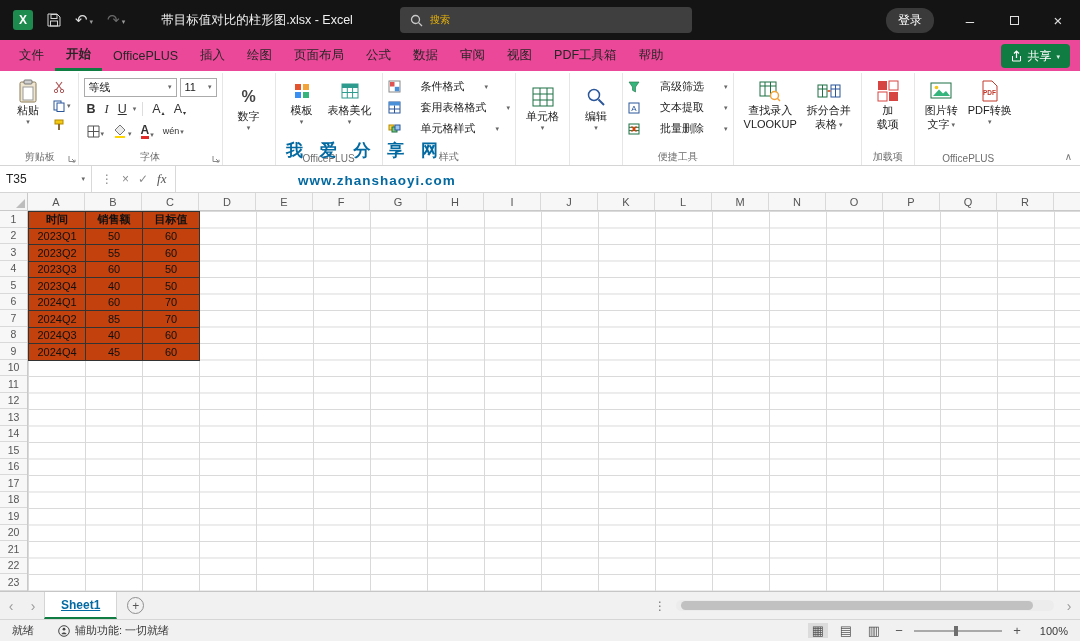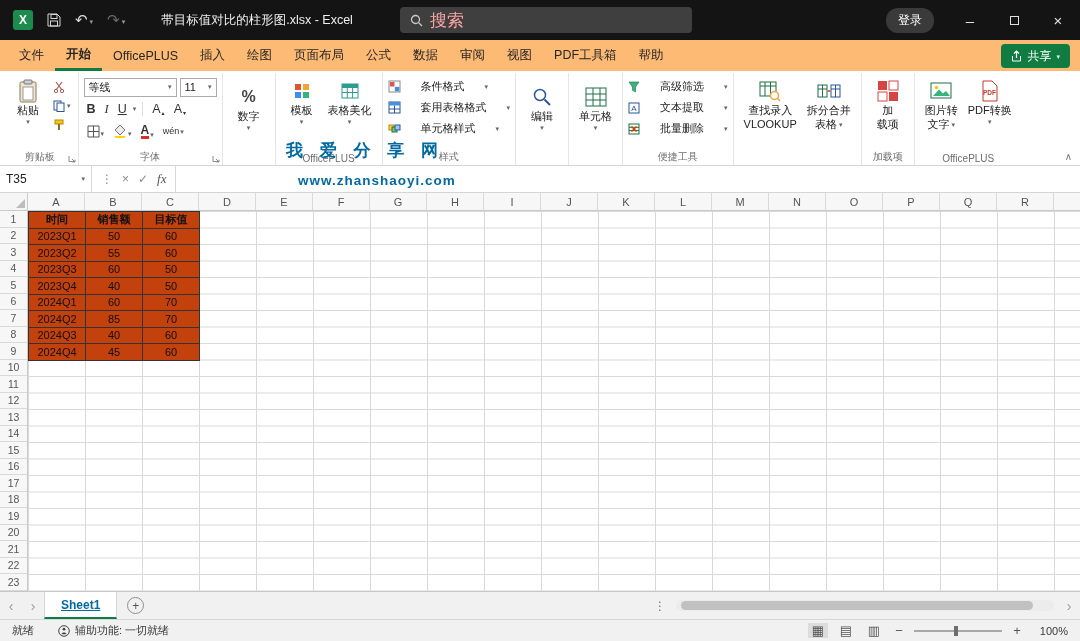--- a/index.html
+++ b/index.html
@@ -8,28 +8,28 @@
 
   
   .titlebar { height:40px; background:#141414; display:flex; align-items:center; color:#e8e8e8; position:relative; }
   .xlicon { width:20px; height:20px; background:#1d8a4e; color:#fff; font-weight:bold; font-size:12px;
             display:flex; align-items:center; justify-content:center; border-radius:3px; margin-left:13px; }
   .tb-btn { display:flex; align-items:flex-end; gap:2px; margin-left:14px; color:#dcdcdc; font-size:15px; cursor:default; }
   .tb-btn .tcaret { font-size:7px; color:#9a9a9a; padding-bottom:3px; }
   .tb-btn.disabled { color:#6a6a6a; }
   .tb-title { margin-left:36px; font-size:12.5px; color:#f0f0f0; white-space:nowrap; }
   .searchbox { position:absolute; left:400px; top:7px; width:292px; height:26px; background:#3f3f3f; border-radius:4px;
-               display:flex; align-items:center; gap:7px; padding:0 10px; color:#fca5a5; font-size:17px; }
+               display:flex; align-items:center; gap:7px; padding:0 10px; color:#eab308; font-size:10px; }
   .tb-right { margin-left:auto; display:flex; align-items:center; height:100%; }
   .signin { background:#3a3a3a; border-radius:12px; padding:4px 12px; font-size:12px; color:#fff; margin-right:14px; }
   .winbtn { width:44px; height:40px; display:flex; align-items:center; justify-content:center; color:#e0e0e0; font-size:15px; }
   .maxsq { width:9px; height:9px; border:1px solid #e0e0e0; display:inline-block; }
 
   
-  .tabrow { height:31px; background:#fdba74; display:flex; align-items:stretch; position:relative; }
+  .tabrow { height:31px; background:#ec4899; display:flex; align-items:stretch; position:relative; }
   .rtabs { display:flex; align-items:stretch; padding-left:8px; }
   .rtab { display:flex; align-items:center; padding:0 11px; font-size:12.5px; color:#262626; }
   .rtab.active { font-weight:bold; border-bottom:3px solid #107c41; }
   .share-btn { position:absolute; right:10px; top:4px; height:24px; background:#107c41; color:#fff; border-radius:4px;
                display:flex; align-items:center; gap:5px; padding:0 10px; font-size:12px; }
   .share-btn .dcar { color:#dff0e6; }
 
   
   .ribbon { height:95px; background:#fff; border-bottom:1px solid #d5d5d5; display:flex; align-items:stretch; padding:2px 2px 0 2px; position:relative; }
   .rgroup { position:relative; display:flex; flex-direction:column; border-right:1px solid #e6e6e6; padding:3px 5px 15px 5px; }
@@ -347,39 +347,39 @@
         <span>单元格样式</span>
           <span class="mcar">▾</span>
       </div>
     </div>
     <div class="rg-label"><span>样式</span></div>
   </div>
 
   <div class="rgroup">
     <div class="bigbtn" style="padding-top:8px">
       <span class="bicon">
+          <svg width="22" height="20">
+            <rect x="1" y="1" width="20" height="18" fill="#fff" stroke="#1e7145"></rect>
+            <path d="M1 7 h20 M1 13 h20 M8 1 v18 M15 1 v18" stroke="#1e7145"></path>
+          </svg>
+        </span>
+      <span>单元格</span>
+      <span class="dcar">▾</span>
+    </div>
+  </div>
+
+  <div class="rgroup">
+    <div class="bigbtn" style="padding-top:8px">
+      <span class="bicon">
           <svg width="20" height="20">
             <circle cx="8" cy="8" r="5.5" fill="none" stroke="#2b579a" stroke-width="1.5"></circle>
             <path d="M12.5 12.5 L18 18" stroke="#2b579a" stroke-width="2"></path>
           </svg>
         </span>
       <span>编辑</span>
-      <span class="dcar">▾</span>
-    </div>
-  </div>
-
-  <div class="rgroup">
-    <div class="bigbtn" style="padding-top:8px">
-      <span class="bicon">
-          <svg width="22" height="20">
-            <rect x="1" y="1" width="20" height="18" fill="#fff" stroke="#1e7145"></rect>
-            <path d="M1 7 h20 M1 13 h20 M8 1 v18 M15 1 v18" stroke="#1e7145"></path>
-          </svg>
-        </span>
-      <span>单元格</span>
       <span class="dcar">▾</span>
     </div>
   </div>
 
   <div class="rgroup">
     <div class="rg-col">
       <div class="srow">
         <svg width="12" height="12">
             <path d="M1 1 H11 L7.5 6 V11 L4.5 9.3 V6 Z" fill="#35b57c" stroke="#1e7145" stroke-width="0.6"></path>
           </svg>

